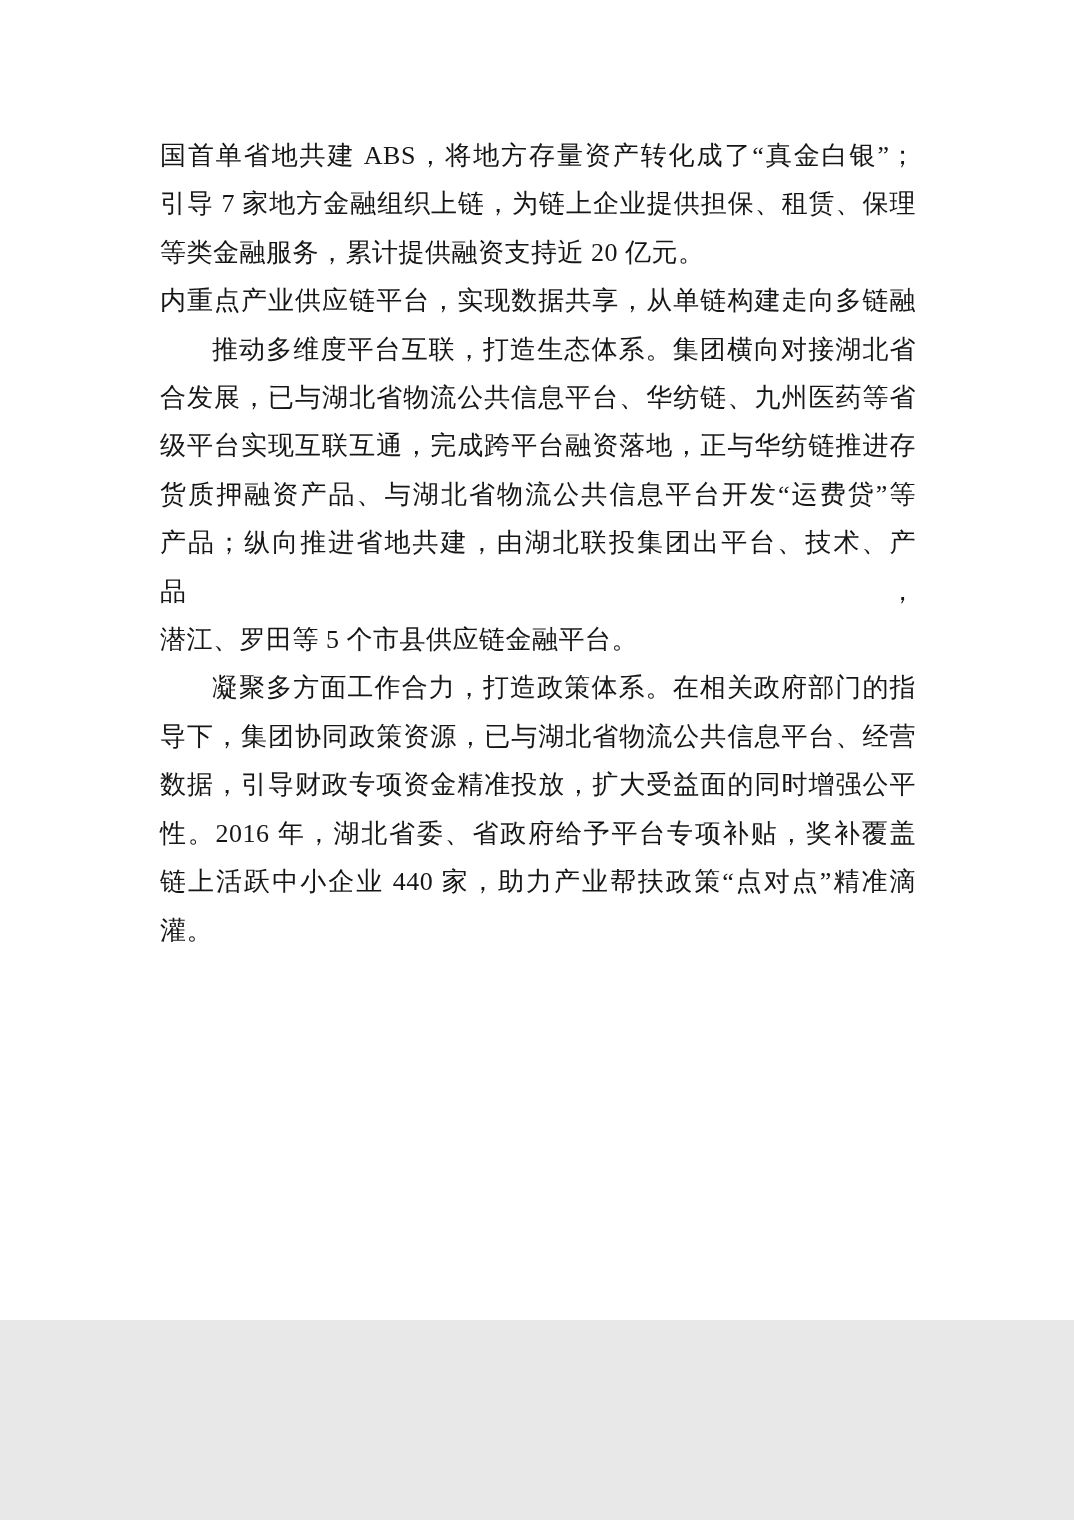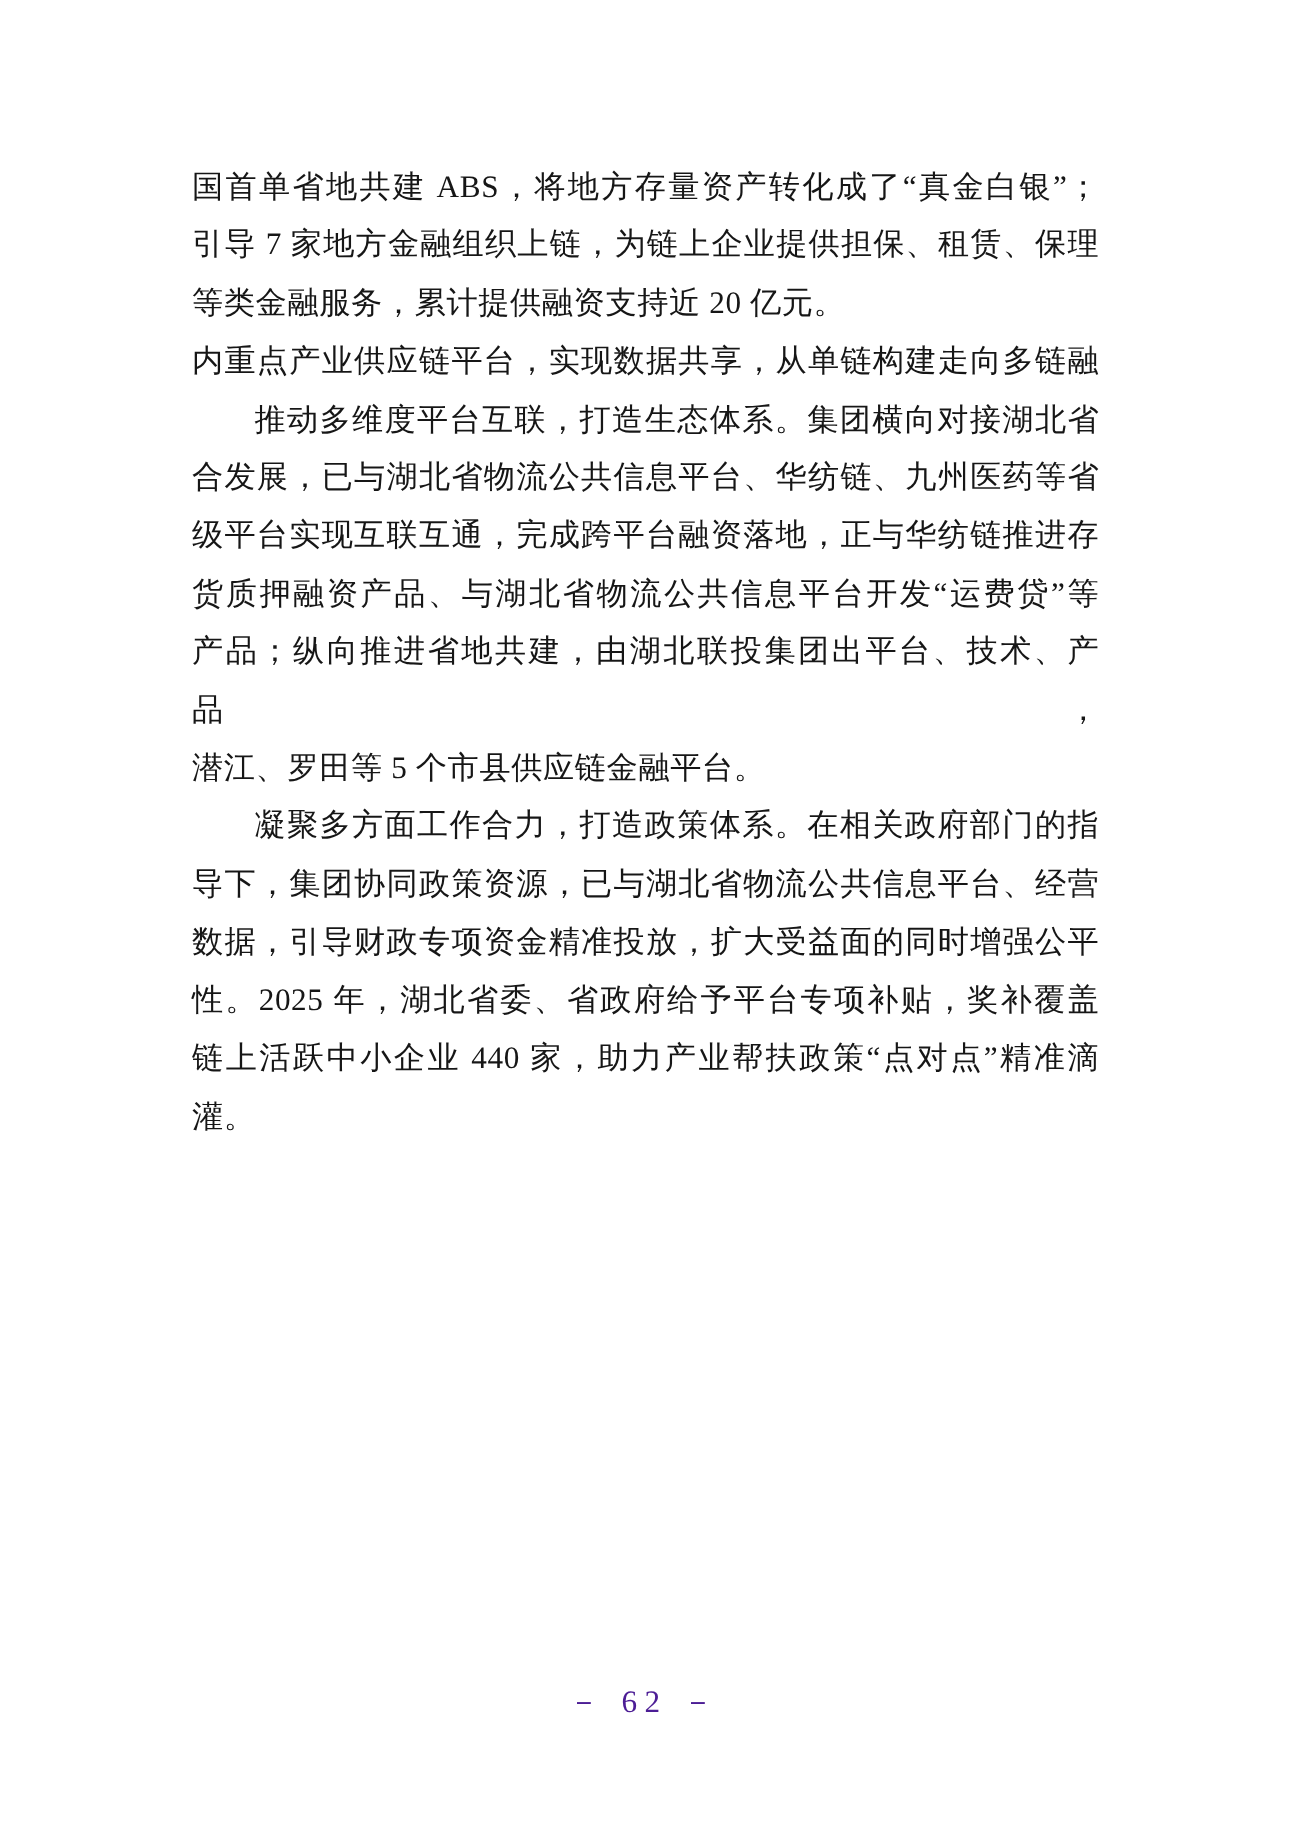--- a/index.html
+++ b/index.html
@@ -3,21 +3,21 @@
 <meta charset="utf-8">
 <style>
   html, body {
     margin: 0;
     padding: 0;
     background: #e8e8e8;
   }
   .page {
     position: relative;
     width: 1074px;
-    height: 1520px;
+    height: 1320px;
     margin: 0 auto;
     background: #ffffff;
     overflow: hidden;
     font-family: "Liberation Serif", "DejaVu Serif", serif;
     color: #161616;
   }
   .content {
     position: absolute;
     left: 160px;
     top: 132px;
@@ -69,21 +69,21 @@
         <div class="line">合发展，已与湖北省物流公共信息平台、华纺链、九州医药等省</div>
         <div class="line">级平台实现互联互通，完成跨平台融资落地，正与华纺链推进存</div>
         <div class="line">货质押融资产品、与湖北省物流公共信息平台开发“运费贷”等</div>
         <div class="line">产品；纵向推进省地共建，由湖北联投集团出平台、技术、产品，</div>
         <div class="line last">潜江、罗田等 5 个市县供应链金融平台。</div>
       </div>
       <div class="para">
         <div class="line indent">凝聚多方面工作合力，打造政策体系。在相关政府部门的指</div>
         <div class="line">导下，集团协同政策资源，已与湖北省物流公共信息平台、经营</div>
         <div class="line">数据，引导财政专项资金精准投放，扩大受益面的同时增强公平</div>
-        <div class="line">性。2025 年，湖北省委、省政府给予平台专项补贴，奖补覆盖</div>
+        <div class="line">性。2016 年，湖北省委、省政府给予平台专项补贴，奖补覆盖</div>
         <div class="line">链上活跃中小企业 440 家，助力产业帮扶政策“点对点”精准滴</div>
         <div class="line last">灌。</div>
       </div>
     </div>
   <div class="footer">
     <span>－ 62 －</span>
   </div>
 </div>
 
 </body></html>

